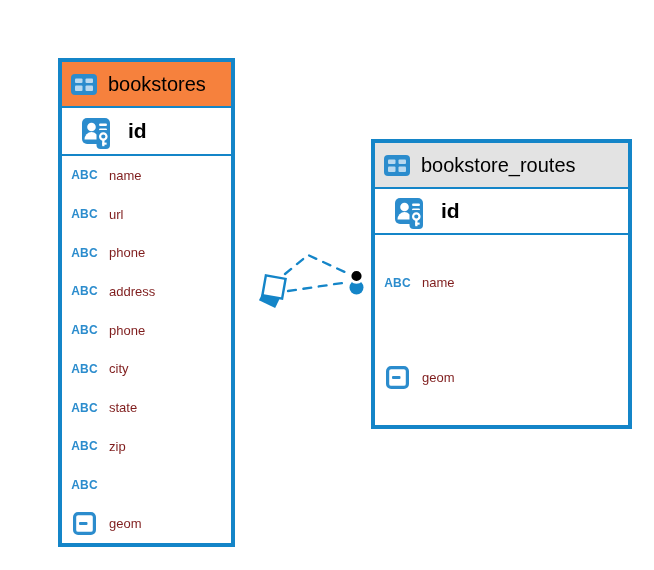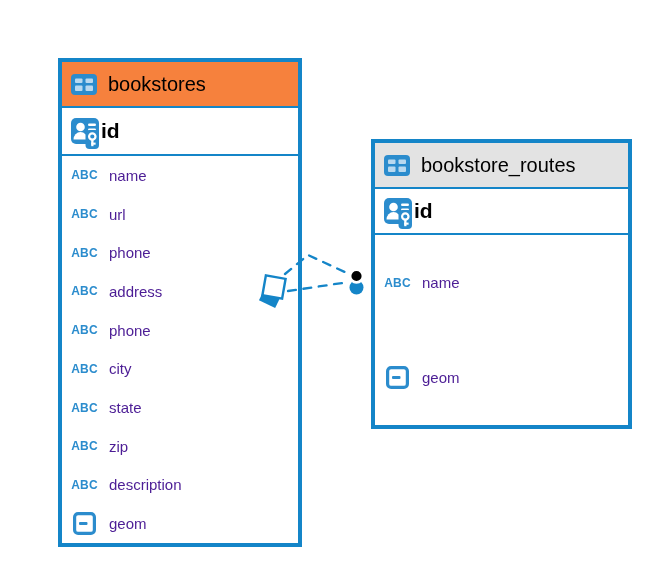--- a/index.html
+++ b/index.html
@@ -4,41 +4,41 @@
 <style>
   html,body{margin:0;padding:0;background:#fff;}
   .canvas{
     position:relative;width:654px;height:570px;background:#fff;
     font-family:"Liberation Sans",sans-serif;overflow:hidden;
   }
   .db-table{
     position:absolute;box-sizing:border-box;border:4px solid #1485c8;
     background:#fff;display:flex;flex-direction:column;
   }
-  #t-bookstores{left:58px;top:58px;width:244px;height:489px;}
+  #t-bookstores{left:58px;top:58px;width:177px;height:489px;}
   #t-routes{left:371px;top:139px;width:261px;height:290px;}
   .thead{
     display:flex;align-items:center;gap:10px;padding-left:8px;
     flex:0 0 44px;box-sizing:border-box;
   }
   .thead.orange{background:#f6813d;}
   .thead.gray{background:#e3e3e3;}
   .title{font-size:20px;color:#000;white-space:nowrap;}
   .sep{flex:0 0 2px;background:#1485c8;}
   .pkrow{
-    display:flex;align-items:center;gap:0;padding-left:6px;
+    display:flex;align-items:center;gap:16px;padding-left:17px;
     flex:0 0 46px;box-sizing:border-box;
   }
   #t-routes .pkrow{flex:0 0 44px;}
   .pkrow .fname{font-weight:700;font-size:21px;color:#000;}
   .tbody{flex:1 1 auto;display:flex;flex-direction:column;border-radius:9px;}
   .frow{
     flex:1 1 0;display:flex;align-items:center;gap:8px;padding-left:6px;
   }
-  .fname{font-size:15px;color:#4c1d95;white-space:nowrap;}
+  .fname{font-size:13px;color:#7f1d1d;white-space:nowrap;}
   .icon-cell{
     flex:0 0 33px;width:33px;display:flex;align-items:center;
     justify-content:center;
   }
   .abc{
     font-size:12px;font-weight:800;color:#2b8ccd;letter-spacing:0.2px;
     font-family:"Liberation Sans",sans-serif;
   }
   .overlay{position:absolute;left:0;top:0;pointer-events:none;z-index:5;}
   svg{display:block;}
@@ -110,21 +110,20 @@
       <div class="frow">
         <span class="icon-cell abc">ABC</span>
         <span class="fname">state</span>
       </div>
       <div class="frow">
         <span class="icon-cell abc">ABC</span>
         <span class="fname">zip</span>
       </div>
       <div class="frow">
         <span class="icon-cell abc">ABC</span>
-        <span class="fname">description</span>
       </div>
       <div class="frow">
         <span class="icon-cell">
           <svg width="23" height="23" viewBox="0 0 23 23">
             <rect x="1.6" y="1.6" width="19.8" height="19.8" rx="3.5" fill="#fff" stroke="#2b8ccd" stroke-width="3.2"></rect>
             <rect x="6" y="10" width="8.5" height="3" rx="1" fill="#2b8ccd"></rect>
           </svg>
         </span>
         <span class="fname">geom</span>
       </div>

